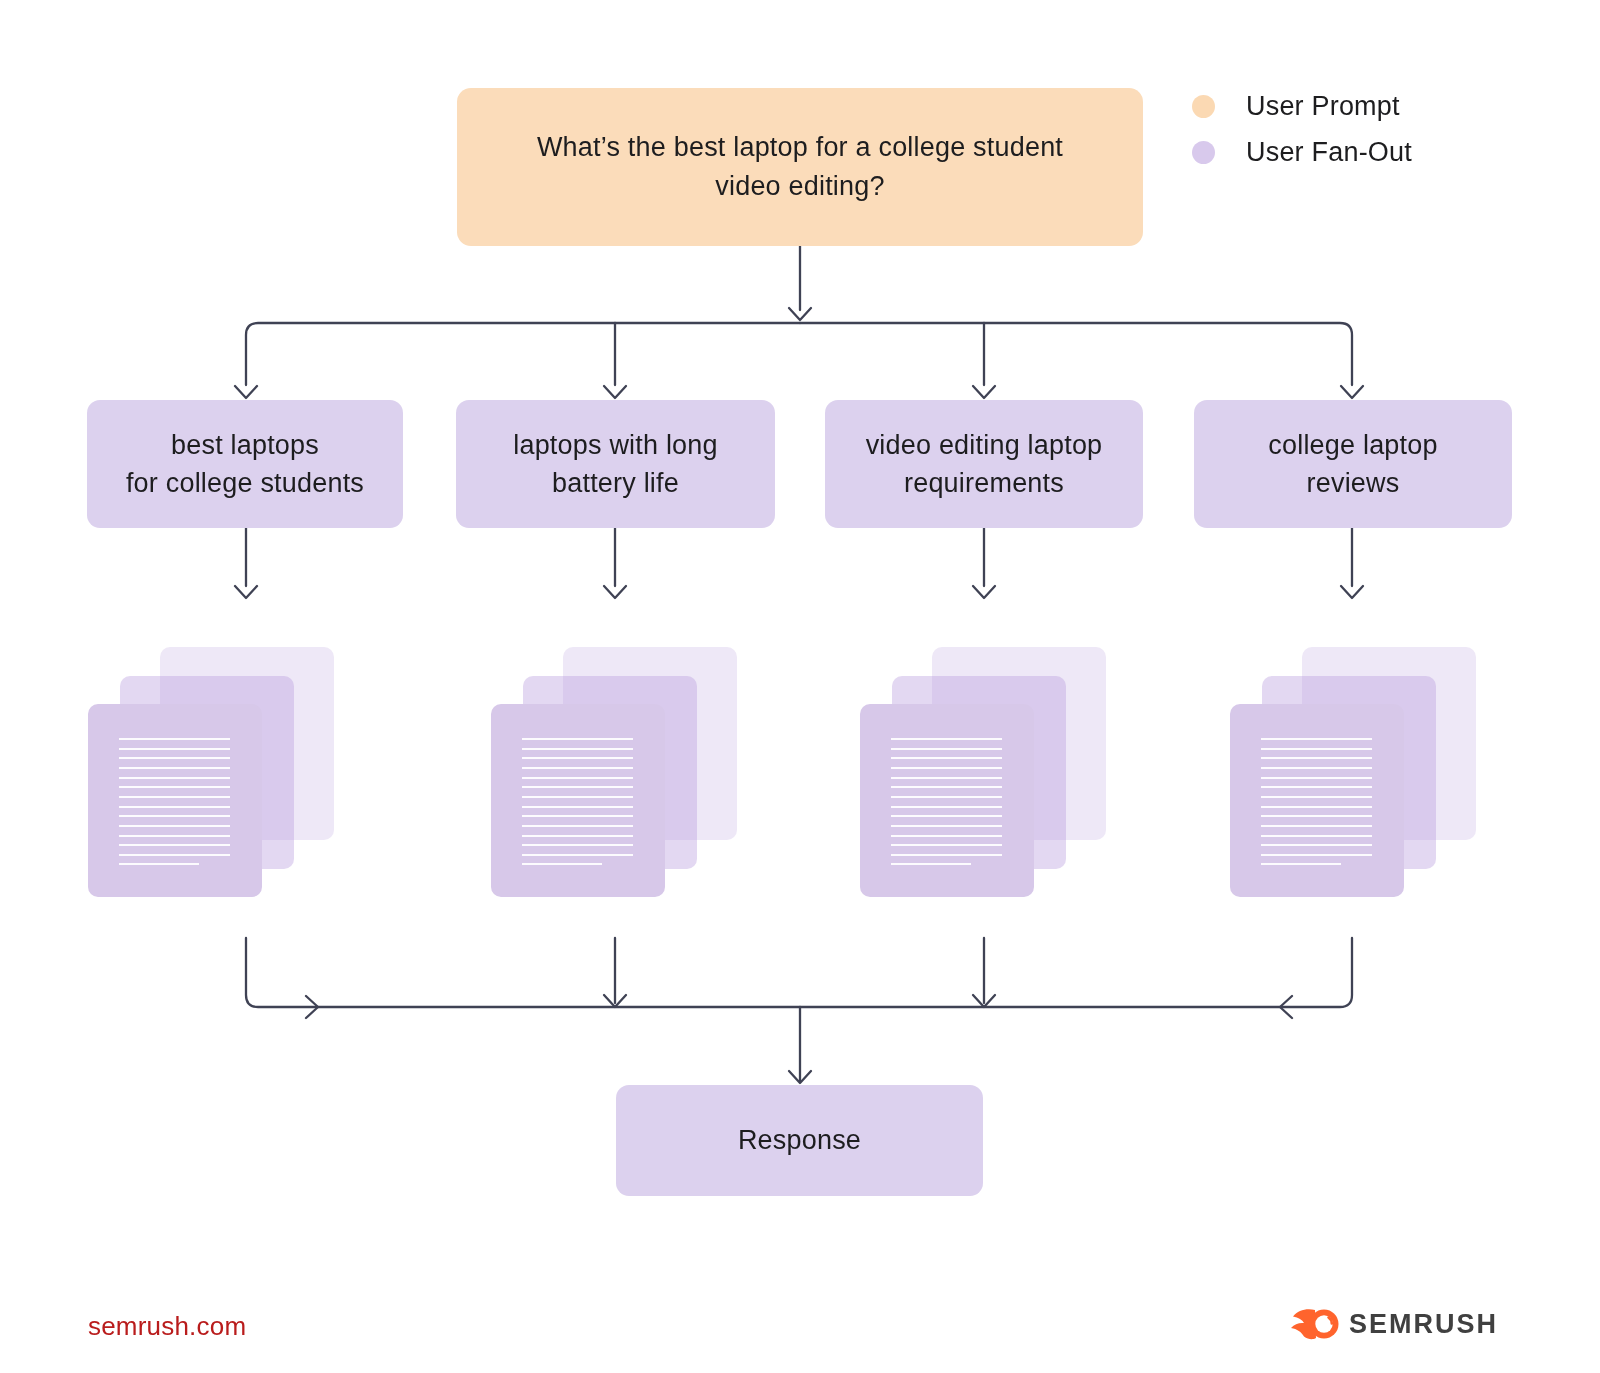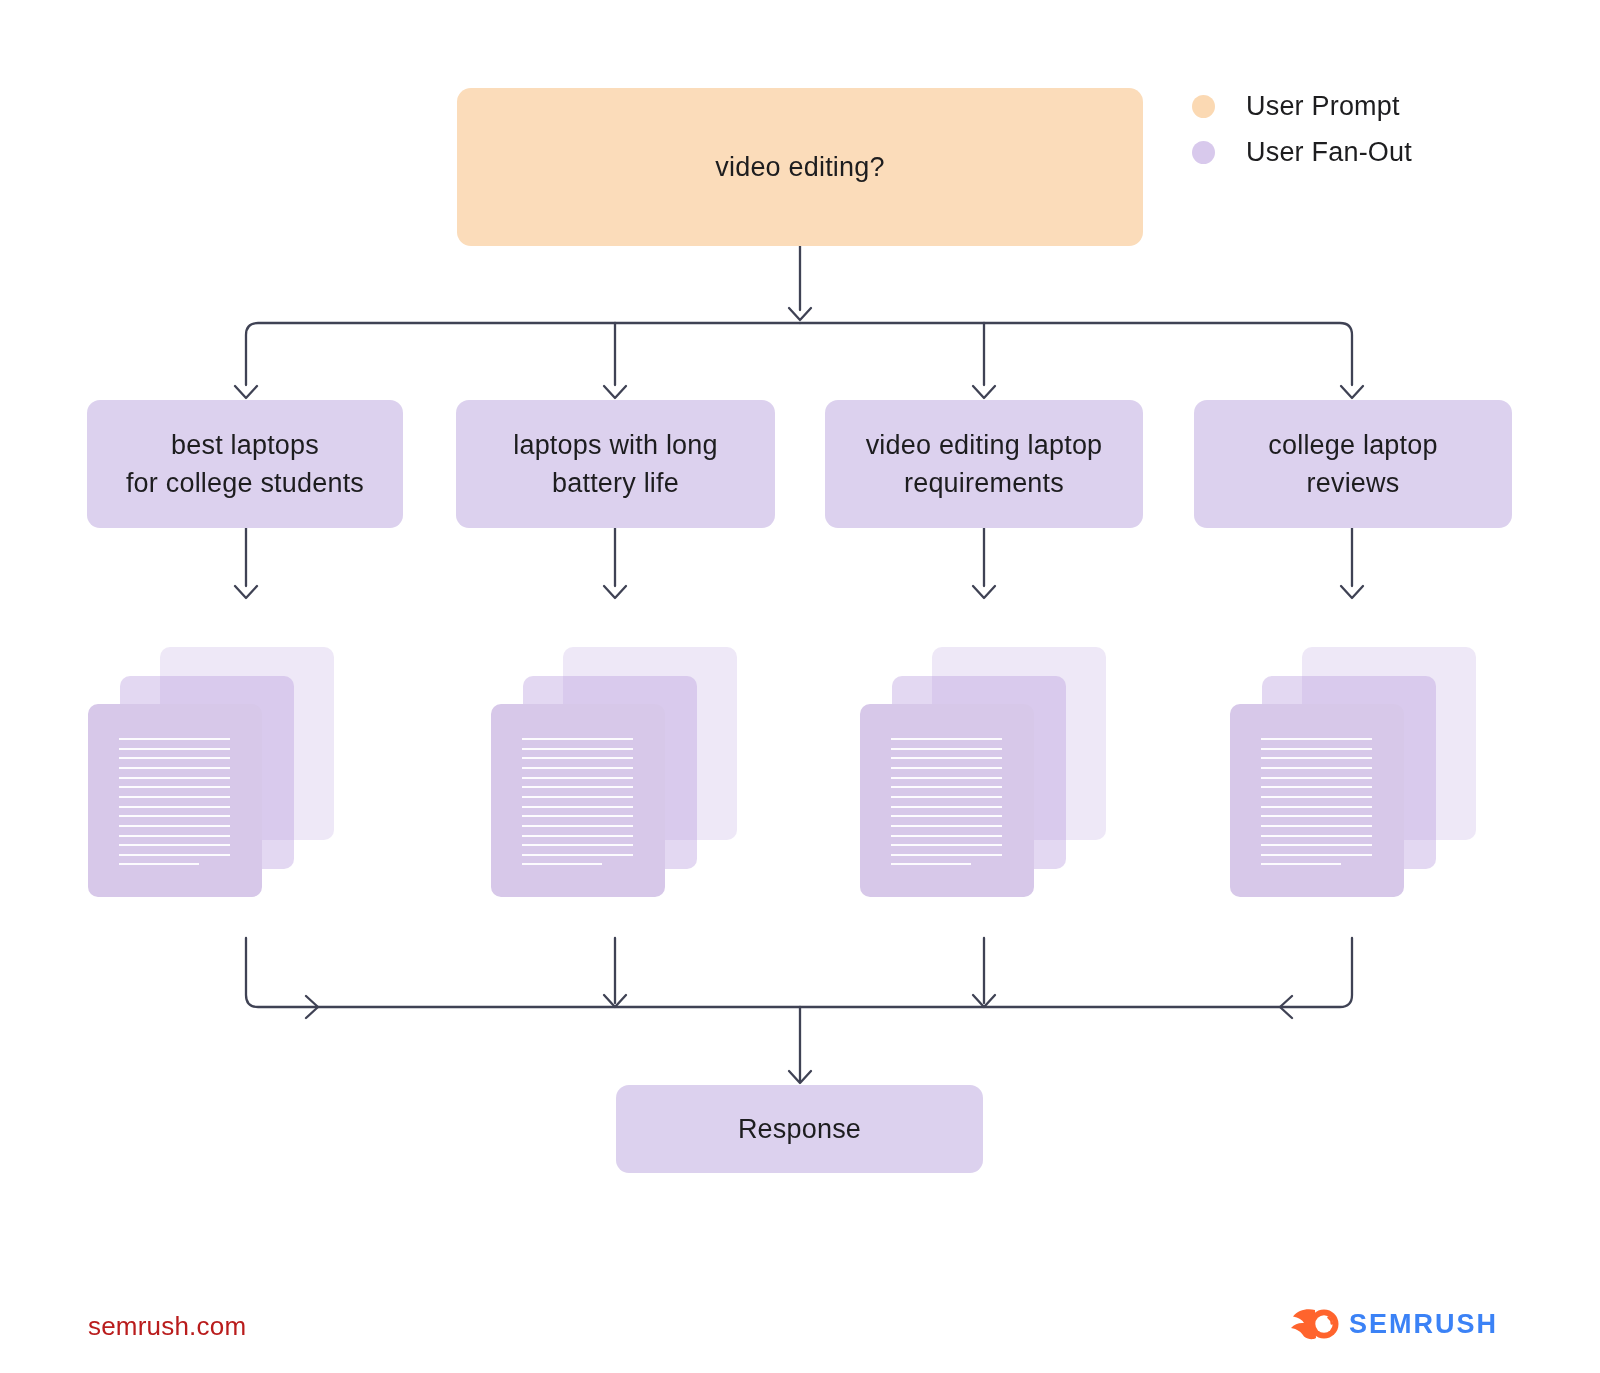--- a/index.html
+++ b/index.html
@@ -48,30 +48,30 @@
   .s3{left:860px;}
   .s4{left:1230px;}
   .card{position:absolute;width:174px;height:193px;border-radius:10px;}
   .card.back{left:72px;top:0;background:var(--doc-back);}
   .card.mid{left:32px;top:29px;background:var(--doc-mid);}
   .card.front{left:0;top:57px;background:var(--doc-front);}
   .doc-lines{position:absolute;inset:0;}
   .doc-lines i{position:absolute;left:31px;width:111px;height:2px;background:rgba(255,255,255,0.92);display:block;}
 
   .response-box{
-    position:absolute;left:616px;top:1085px;width:367px;height:88px;
+    position:absolute;left:616px;top:1085px;width:367px;height:111px;
     background:var(--query-fill);border-radius:13px;
     display:flex;justify-content:center;align-items:center;
     font-size:27px;letter-spacing:.2px;
   }
 
   .footer-site{position:absolute;left:88px;top:1311px;font-size:26px;color:#b91c1c;letter-spacing:.2px;}
   .brand{position:absolute;left:1290px;top:1308px;display:flex;align-items:center;gap:9px;}
   .brand-icon{width:50px;height:32px;display:block;}
-  .brand-text{font-size:27px;font-weight:bold;letter-spacing:2px;color:#3b82f6;}
+  .brand-text{font-size:27px;font-weight:bold;letter-spacing:2px;color:#404040;}
 </style>
 </head>
 <body>
 
 <div class="canvas">
 
   <svg class="arrows" viewBox="0 0 1600 1373" aria-hidden="true">
 
     <path d="M800 246 V310"></path>
     <path d="M789 308 L800 320 L811 308"></path>
@@ -98,20 +98,21 @@
     <path d="M1292 996 L1280 1007 L1292 1018"></path>
     <path d="M615 938 V1003"></path>
     <path d="M984 938 V1003"></path>
     <path d="M604 995 L615 1007 L626 995"></path>
     <path d="M973 995 L984 1007 L995 995"></path>
     <path d="M800 1007 V1081"></path>
     <path d="M789 1071 L800 1083 L811 1071"></path>
   </svg>
 
   <div class="prompt-box">
+    <div>What’s the best laptop for a college student</div>
     <div>video editing?</div>
   </div>
 
   <div class="legend">
     <div class="legend-item">
       <span class="dot" style="background: rgb(251, 217, 179);"></span>
       <span class="legend-label">User Prompt</span>
     </div>
     <div class="legend-item">
       <span class="dot" style="background: rgb(216, 201, 236);"></span>

